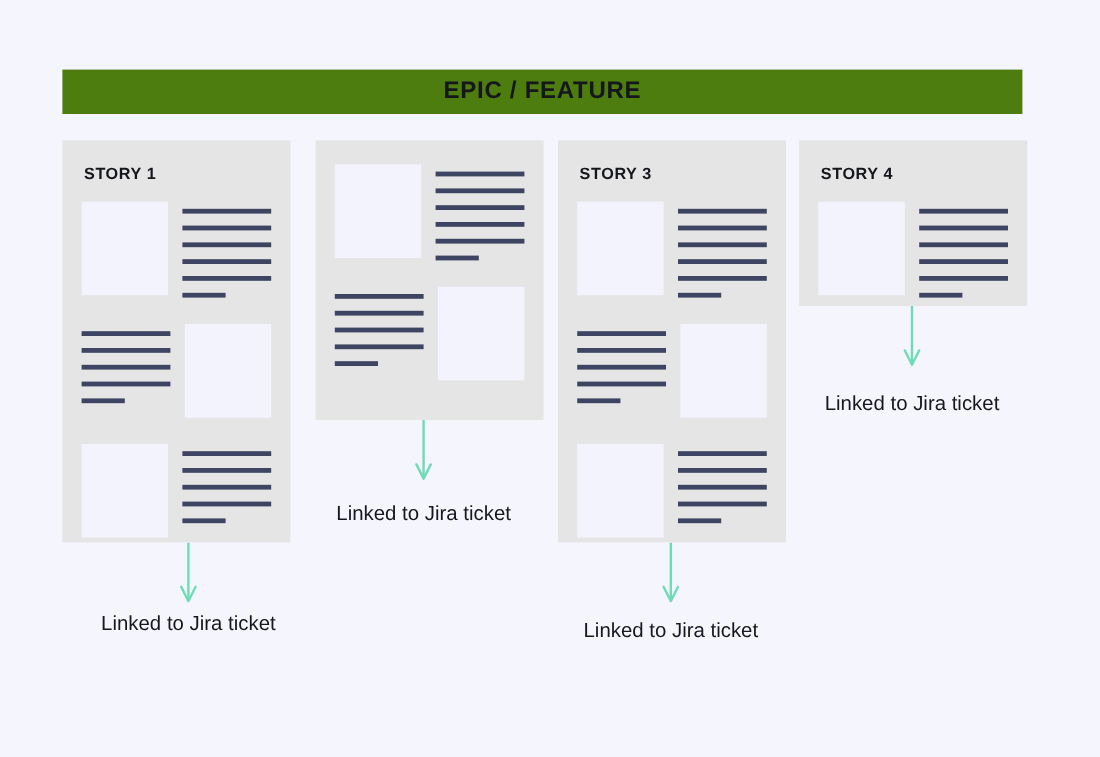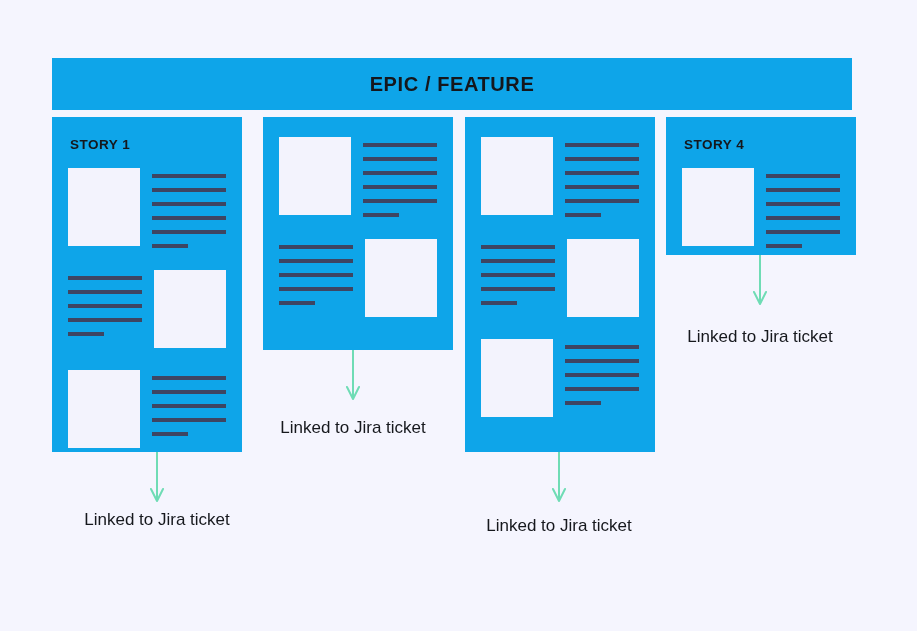--- a/index.html
+++ b/index.html
@@ -20,38 +20,38 @@
     width: 917px;
     height: 631px;
   }
 
   
   .epic-banner {
     position: absolute;
     left: 52px;
     top: 58px;
     width: 800px;
-    height: 52px;
-    background: #0ea5e9;
+    height: 37px;
+    background: #4d7c0f;
     display: flex;
     align-items: center;
     justify-content: center;
   }
   .epic-banner-title {
     font-size: 20px;
     font-weight: 600;
     letter-spacing: 0.6px;
     color: #15171c;
     font-family: "Liberation Sans", sans-serif;
   }
 
   
   .story-card {
     position: absolute;
-    background: #0ea5e9;
+    background: #e5e5e5;
     box-sizing: border-box;
     padding: 20px 16px 0 16px;
   }
   .story-title {
     font-size: 13.5px;
     font-weight: 600;
     letter-spacing: 0.5px;
     color: #15171c;
     margin: 0 0 16px 2px;
     font-family: "Liberation Sans", sans-serif;
@@ -181,20 +181,21 @@
         </div>
       </div>
       <div class="arrow-wrap" style="left: 293px; top: 350px; width: 120px;">
         <svg width="20" height="50" viewBox="0 0 20 50" class="arrow-svg">
           <line x1="10" y1="0" x2="10" y2="48" stroke="#6fdcb5" stroke-width="2"></line>
           <polyline points="4,37 10,49 16,37" fill="none" stroke="#6fdcb5" stroke-width="2" stroke-linecap="round" stroke-linejoin="round"></polyline>
         </svg>
         <div class="link-caption" style="margin-top: 18px;">Linked to Jira ticket</div>
       </div>
       <div class="story-card" style="left: 465px; top: 117px; width: 190px; height: 335px;">
+        <div class="story-title">STORY 3</div>
         <div class="content-row">
           <div class="ph-block" style="width: 72px; height: 78px;"></div>
           <div class="text-lines">
             <div class="tline"></div>
             <div class="tline"></div>
             <div class="tline"></div>
             <div class="tline"></div>
             <div class="tline"></div>
             <div class="tline short"></div>
           </div>

